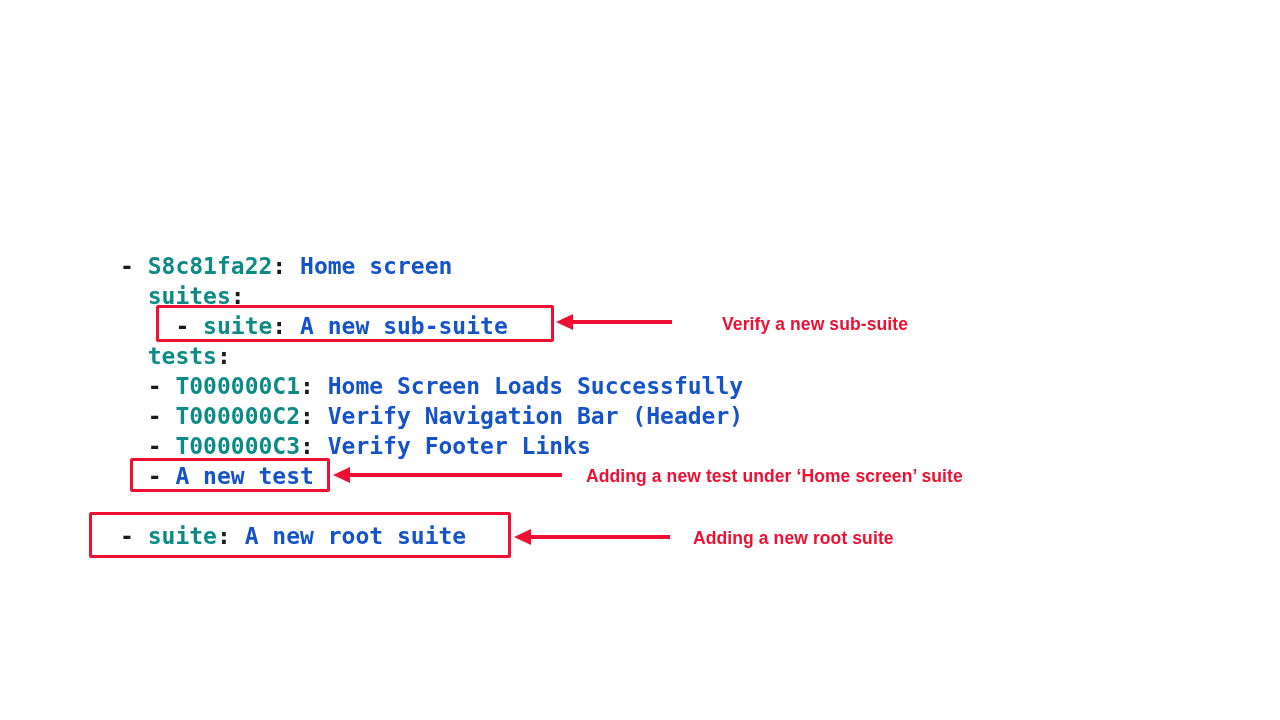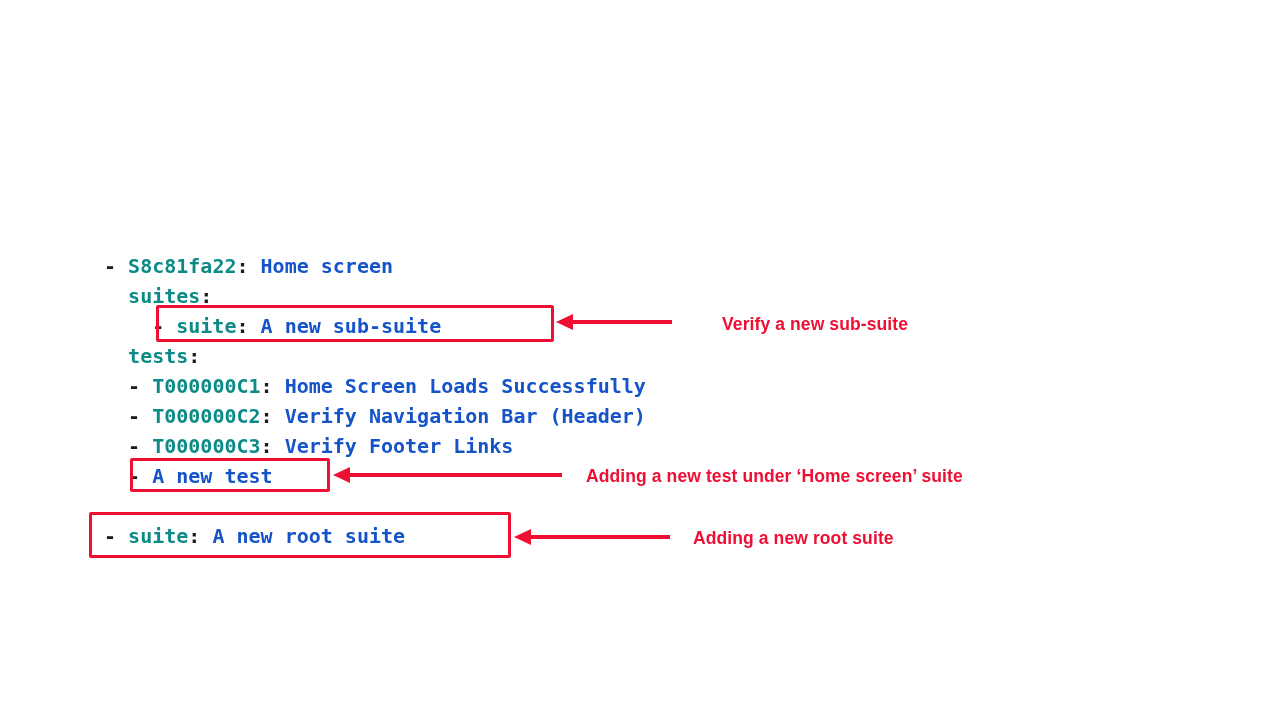--- a/index.html
+++ b/index.html
@@ -8,24 +8,24 @@
     background: #ffffff;
     font-family: "Liberation Sans", sans-serif;
     position: relative;
     overflow: hidden;
   }
   .canvas { position: absolute; inset: 0; }
 
   
   .code {
     position: absolute;
-    left: 104px;
+    left: 120px;
     top: 251px;
     font-family: "DejaVu Sans Mono", monospace;
-    font-size: 20px;
+    font-size: 23px;
     font-weight: bold;
     line-height: 30px;
     white-space: pre;
   }
   .code-line { height: 30px; }
   .seg-key   { color: var(--key-color); }
   .seg-value { color: var(--value-color); }
   .seg-punct { color: var(--punct-color); }
 
   

